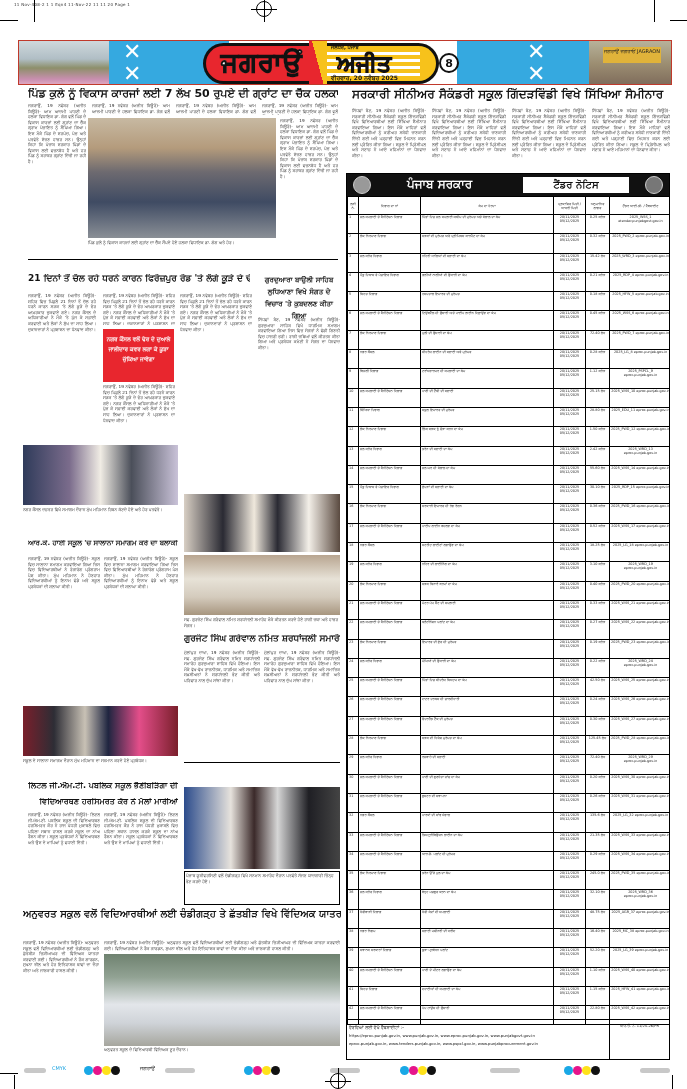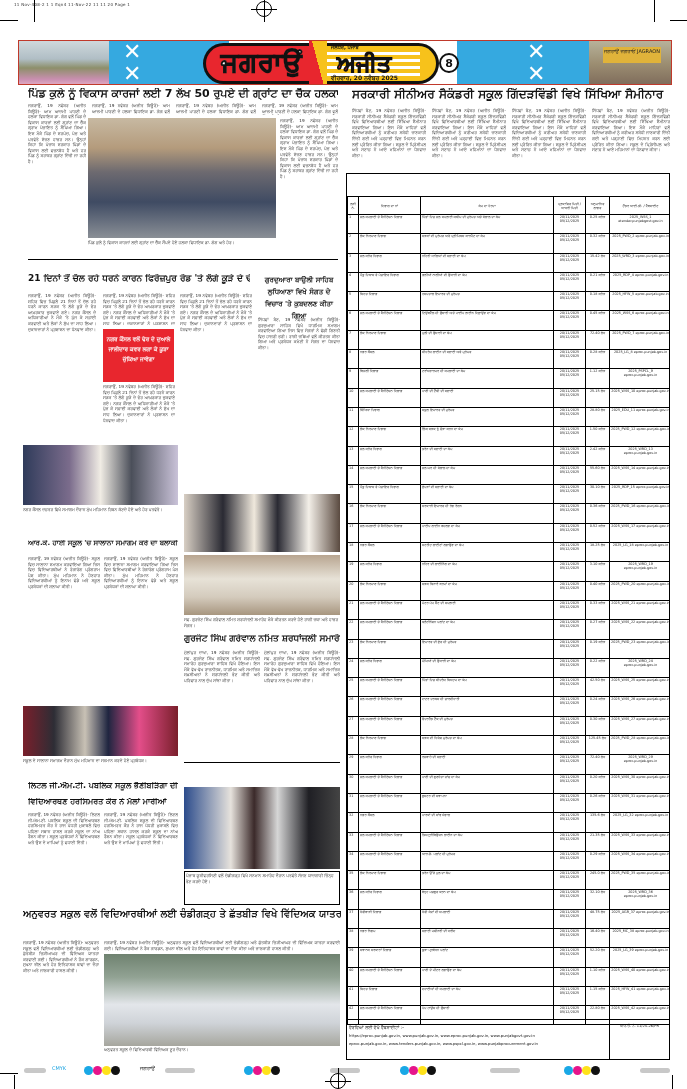--- a/index.html
+++ b/index.html
@@ -128,34 +128,40 @@
 <div class="txt" style="left:264px;top:650px;width:76px;height:110px">ਮੁੱਲਾਂਪੁਰ ਦਾਖਾ, 19 ਨਵੰਬਰ (ਅਜੀਤ ਬਿਊਰੋ)- ਸਵ. ਗੁਰਜੰਟ ਸਿੰਘ ਗਰੇਵਾਲ ਨਮਿਤ ਸ਼ਰਧਾਂਜਲੀ ਸਮਾਰੋਹ ਗੁਰਦੁਆਰਾ ਸਾਹਿਬ ਵਿਖੇ ਹੋਇਆ। ਇਸ ਮੌਕੇ ਵੱਖ-ਵੱਖ ਰਾਜਨੀਤਕ, ਧਾਰਮਿਕ ਅਤੇ ਸਮਾਜਿਕ ਸ਼ਖ਼ਸੀਅਤਾਂ ਨੇ ਸ਼ਰਧਾਂਜਲੀ ਭੇਟ ਕੀਤੀ ਅਤੇ ਪਰਿਵਾਰ ਨਾਲ ਦੁੱਖ ਸਾਂਝਾ ਕੀਤਾ।</div>
 <div class="rule" style="left:184px;top:762px;width:156px;height:1px"></div>
 
 <div class="head" style="left:28px;top:540px;width:150px;font-size:7px">ਆਰ.ਕੇ. ਹਾਈ ਸਕੂਲ 'ਚ ਸਾਲਾਨਾ ਸਮਾਗਮ ਕਰੇ ਦਾ ਬਲਾਕੀ ਦਿਵਸ ਆਯੋਜਿਤ</div>
 <div class="txt" style="left:28px;top:556px;width:72px;height:148px">ਜਗਰਾਉਂ, 19 ਨਵੰਬਰ (ਅਜੀਤ ਬਿਊਰੋ)- ਸਕੂਲ ਵਿਚ ਸਾਲਾਨਾ ਸਮਾਗਮ ਕਰਵਾਇਆ ਗਿਆ ਜਿਸ ਵਿਚ ਵਿਦਿਆਰਥੀਆਂ ਨੇ ਰੰਗਾਰੰਗ ਪ੍ਰੋਗਰਾਮ ਪੇਸ਼ ਕੀਤਾ। ਮੁੱਖ ਮਹਿਮਾਨ ਨੇ ਹੋਣਹਾਰ ਵਿਦਿਆਰਥੀਆਂ ਨੂੰ ਇਨਾਮ ਵੰਡੇ ਅਤੇ ਸਕੂਲ ਪ੍ਰਬੰਧਕਾਂ ਦੀ ਸ਼ਲਾਘਾ ਕੀਤੀ।</div>
 <div class="txt" style="left:104px;top:556px;width:74px;height:148px">ਜਗਰਾਉਂ, 19 ਨਵੰਬਰ (ਅਜੀਤ ਬਿਊਰੋ)- ਸਕੂਲ ਵਿਚ ਸਾਲਾਨਾ ਸਮਾਗਮ ਕਰਵਾਇਆ ਗਿਆ ਜਿਸ ਵਿਚ ਵਿਦਿਆਰਥੀਆਂ ਨੇ ਰੰਗਾਰੰਗ ਪ੍ਰੋਗਰਾਮ ਪੇਸ਼ ਕੀਤਾ। ਮੁੱਖ ਮਹਿਮਾਨ ਨੇ ਹੋਣਹਾਰ ਵਿਦਿਆਰਥੀਆਂ ਨੂੰ ਇਨਾਮ ਵੰਡੇ ਅਤੇ ਸਕੂਲ ਪ੍ਰਬੰਧਕਾਂ ਦੀ ਸ਼ਲਾਘਾ ਕੀਤੀ।</div>
 <div class="ph" style="left:23px;top:706px;width:155px;height:50px;background:linear-gradient(90deg,#7a1f2b 0%,#2d2d35 20%,#c8c1b5 40%,#1f2540 55%,#e34e8a 75%,#7a1f2b 100%)"></div>
 <div class="cap" style="left:23px;top:758px;width:155px;height:12px">ਸਕੂਲ ਦੇ ਸਾਲਾਨਾ ਸਮਾਗਮ ਦੌਰਾਨ ਮੁੱਖ ਮਹਿਮਾਨ ਦਾ ਸਨਮਾਨ ਕਰਦੇ ਹੋਏ ਪ੍ਰਬੰਧਕ।</div>
 
 <div class="head" style="left:28px;top:782px;width:150px;font-size:8px;text-align:center">ਲਿਟਲ ਜੀ.ਐਮ.ਟੀ. ਪਬਲਿਕ ਸਕੂਲ ਭੈਣੀਬੜਿੰਗਾ ਦੀ</div>
-<div class="head" style="left:28px;top:798px;width:150px;font-size:8px;text-align:left">ਵਿਦਿਆਰਥਣ ਹਰਸਿਮਰਤ ਕੌਰ ਨੇ ਮੱਲਾਂ ਮਾਰੀਆਂ</div>
+<div class="head" style="left:28px;top:798px;width:150px;font-size:8px;text-align:right">ਵਿਦਿਆਰਥਣ ਹਰਸਿਮਰਤ ਕੌਰ ਨੇ ਮੱਲਾਂ ਮਾਰੀਆਂ</div>
 <div class="txt" style="left:28px;top:812px;width:72px;height:92px">ਜਗਰਾਉਂ, 19 ਨਵੰਬਰ (ਅਜੀਤ ਬਿਊਰੋ)- ਲਿਟਲ ਜੀ.ਐਮ.ਟੀ. ਪਬਲਿਕ ਸਕੂਲ ਦੀ ਵਿਦਿਆਰਥਣ ਹਰਸਿਮਰਤ ਕੌਰ ਨੇ ਰਾਜ ਪੱਧਰੀ ਮੁਕਾਬਲੇ ਵਿਚ ਪਹਿਲਾ ਸਥਾਨ ਹਾਸਲ ਕਰਕੇ ਸਕੂਲ ਦਾ ਨਾਂਅ ਰੌਸ਼ਨ ਕੀਤਾ। ਸਕੂਲ ਪ੍ਰਬੰਧਕਾਂ ਨੇ ਵਿਦਿਆਰਥਣ ਅਤੇ ਉਸ ਦੇ ਮਾਪਿਆਂ ਨੂੰ ਵਧਾਈ ਦਿੱਤੀ।</div>
 <div class="txt" style="left:104px;top:812px;width:74px;height:92px">ਜਗਰਾਉਂ, 19 ਨਵੰਬਰ (ਅਜੀਤ ਬਿਊਰੋ)- ਲਿਟਲ ਜੀ.ਐਮ.ਟੀ. ਪਬਲਿਕ ਸਕੂਲ ਦੀ ਵਿਦਿਆਰਥਣ ਹਰਸਿਮਰਤ ਕੌਰ ਨੇ ਰਾਜ ਪੱਧਰੀ ਮੁਕਾਬਲੇ ਵਿਚ ਪਹਿਲਾ ਸਥਾਨ ਹਾਸਲ ਕਰਕੇ ਸਕੂਲ ਦਾ ਨਾਂਅ ਰੌਸ਼ਨ ਕੀਤਾ। ਸਕੂਲ ਪ੍ਰਬੰਧਕਾਂ ਨੇ ਵਿਦਿਆਰਥਣ ਅਤੇ ਉਸ ਦੇ ਮਾਪਿਆਂ ਨੂੰ ਵਧਾਈ ਦਿੱਤੀ।</div>
 
 <div class="ph" style="left:184px;top:787px;width:156px;height:82px;background:linear-gradient(90deg,#2c4c8c 0%,#e6e2dc 30%,#3b2a2a 45%,#d6d6d6 60%,#1f1f24 80%,#444 100%)"></div>
 <div class="cap" style="left:184px;top:871px;width:156px;height:34px;border:1px solid #000;padding:1px">ਪੰਜਾਬ ਯੂਨੀਵਰਸਿਟੀ ਵਲੋਂ ਚੰਡੀਗੜ੍ਹ ਵਿਖੇ ਸਨਮਾਨ ਸਮਾਰੋਹ ਦੌਰਾਨ ਪਤਵੰਤੇ ਸੱਜਣ ਯਾਦਗਾਰੀ ਚਿੰਨ੍ਹ ਭੇਟ ਕਰਦੇ ਹੋਏ।</div>
 
 <div class="head" style="left:23px;top:908px;width:318px;font-size:10px">ਅਨੁਵਰਤ ਸਕੂਲ ਵਲੋਂ ਵਿਦਿਆਰਥੀਆਂ ਲਈ ਚੰਡੀਗੜ੍ਹ ਤੇ ਛੱਤਬੀੜ ਵਿਖੇ ਵਿੱਦਿਅਕ ਯਾਤਰਾ</div>
 <div class="txt" style="left:23px;top:940px;width:76px;height:115px">ਜਗਰਾਉਂ, 19 ਨਵੰਬਰ (ਅਜੀਤ ਬਿਊਰੋ)- ਅਨੁਵਰਤ ਸਕੂਲ ਵਲੋਂ ਵਿਦਿਆਰਥੀਆਂ ਲਈ ਚੰਡੀਗੜ੍ਹ ਅਤੇ ਛੱਤਬੀੜ ਚਿੜੀਆਘਰ ਦੀ ਵਿੱਦਿਅਕ ਯਾਤਰਾ ਕਰਵਾਈ ਗਈ। ਵਿਦਿਆਰਥੀਆਂ ਨੇ ਰੌਕ ਗਾਰਡਨ, ਸੁਖਨਾ ਝੀਲ ਅਤੇ ਹੋਰ ਇਤਿਹਾਸਕ ਥਾਵਾਂ ਦਾ ਦੌਰਾ ਕੀਤਾ ਅਤੇ ਜਾਣਕਾਰੀ ਹਾਸਲ ਕੀਤੀ।</div>
 <div class="txt" style="left:104px;top:940px;width:236px;height:12px">ਜਗਰਾਉਂ, 19 ਨਵੰਬਰ (ਅਜੀਤ ਬਿਊਰੋ)- ਅਨੁਵਰਤ ਸਕੂਲ ਵਲੋਂ ਵਿਦਿਆਰਥੀਆਂ ਲਈ ਚੰਡੀਗੜ੍ਹ ਅਤੇ ਛੱਤਬੀੜ ਚਿੜੀਆਘਰ ਦੀ ਵਿੱਦਿਅਕ ਯਾਤਰਾ ਕਰਵਾਈ ਗਈ। ਵਿਦਿਆਰਥੀਆਂ ਨੇ ਰੌਕ ਗਾਰਡਨ, ਸੁਖਨਾ ਝੀਲ ਅਤੇ ਹੋਰ ਇਤਿਹਾਸਕ ਥਾਵਾਂ ਦਾ ਦੌਰਾ ਕੀਤਾ ਅਤੇ ਜਾਣਕਾਰੀ ਹਾਸਲ ਕੀਤੀ।</div>
 <div class="ph" style="left:104px;top:954px;width:236px;height:92px;background:linear-gradient(180deg,#6f8270 0%,#91a293 25%,#e3e6ea 55%,#cfd3d8 75%,#a6a69e 100%)"></div>
 <div class="cap" style="left:104px;top:1047px;width:236px;height:8px">ਅਨੁਵਰਤ ਸਕੂਲ ਦੇ ਵਿਦਿਆਰਥੀ ਵਿੱਦਿਅਕ ਟੂਰ ਦੌਰਾਨ।</div>
 
 <div class="tender">
+  <div class="tbar">
+    <span class="emb"></span>
+    <span class="pun">ਪੰਜਾਬ ਸਰਕਾਰ</span>
+    <span class="tn">ਟੈਂਡਰ ਨੋਟਿਸ</span>
+    <span class="emb2"></span>
+  </div>
   <table class="tbl">
     <colgroup>
         <col style="width:11px">
         <col style="width:62px">
         <col style="width:133px">
         <col style="width:32px">
         <col style="width:24px">
         <col style="width:62px">
       </colgroup>
     <thead>

